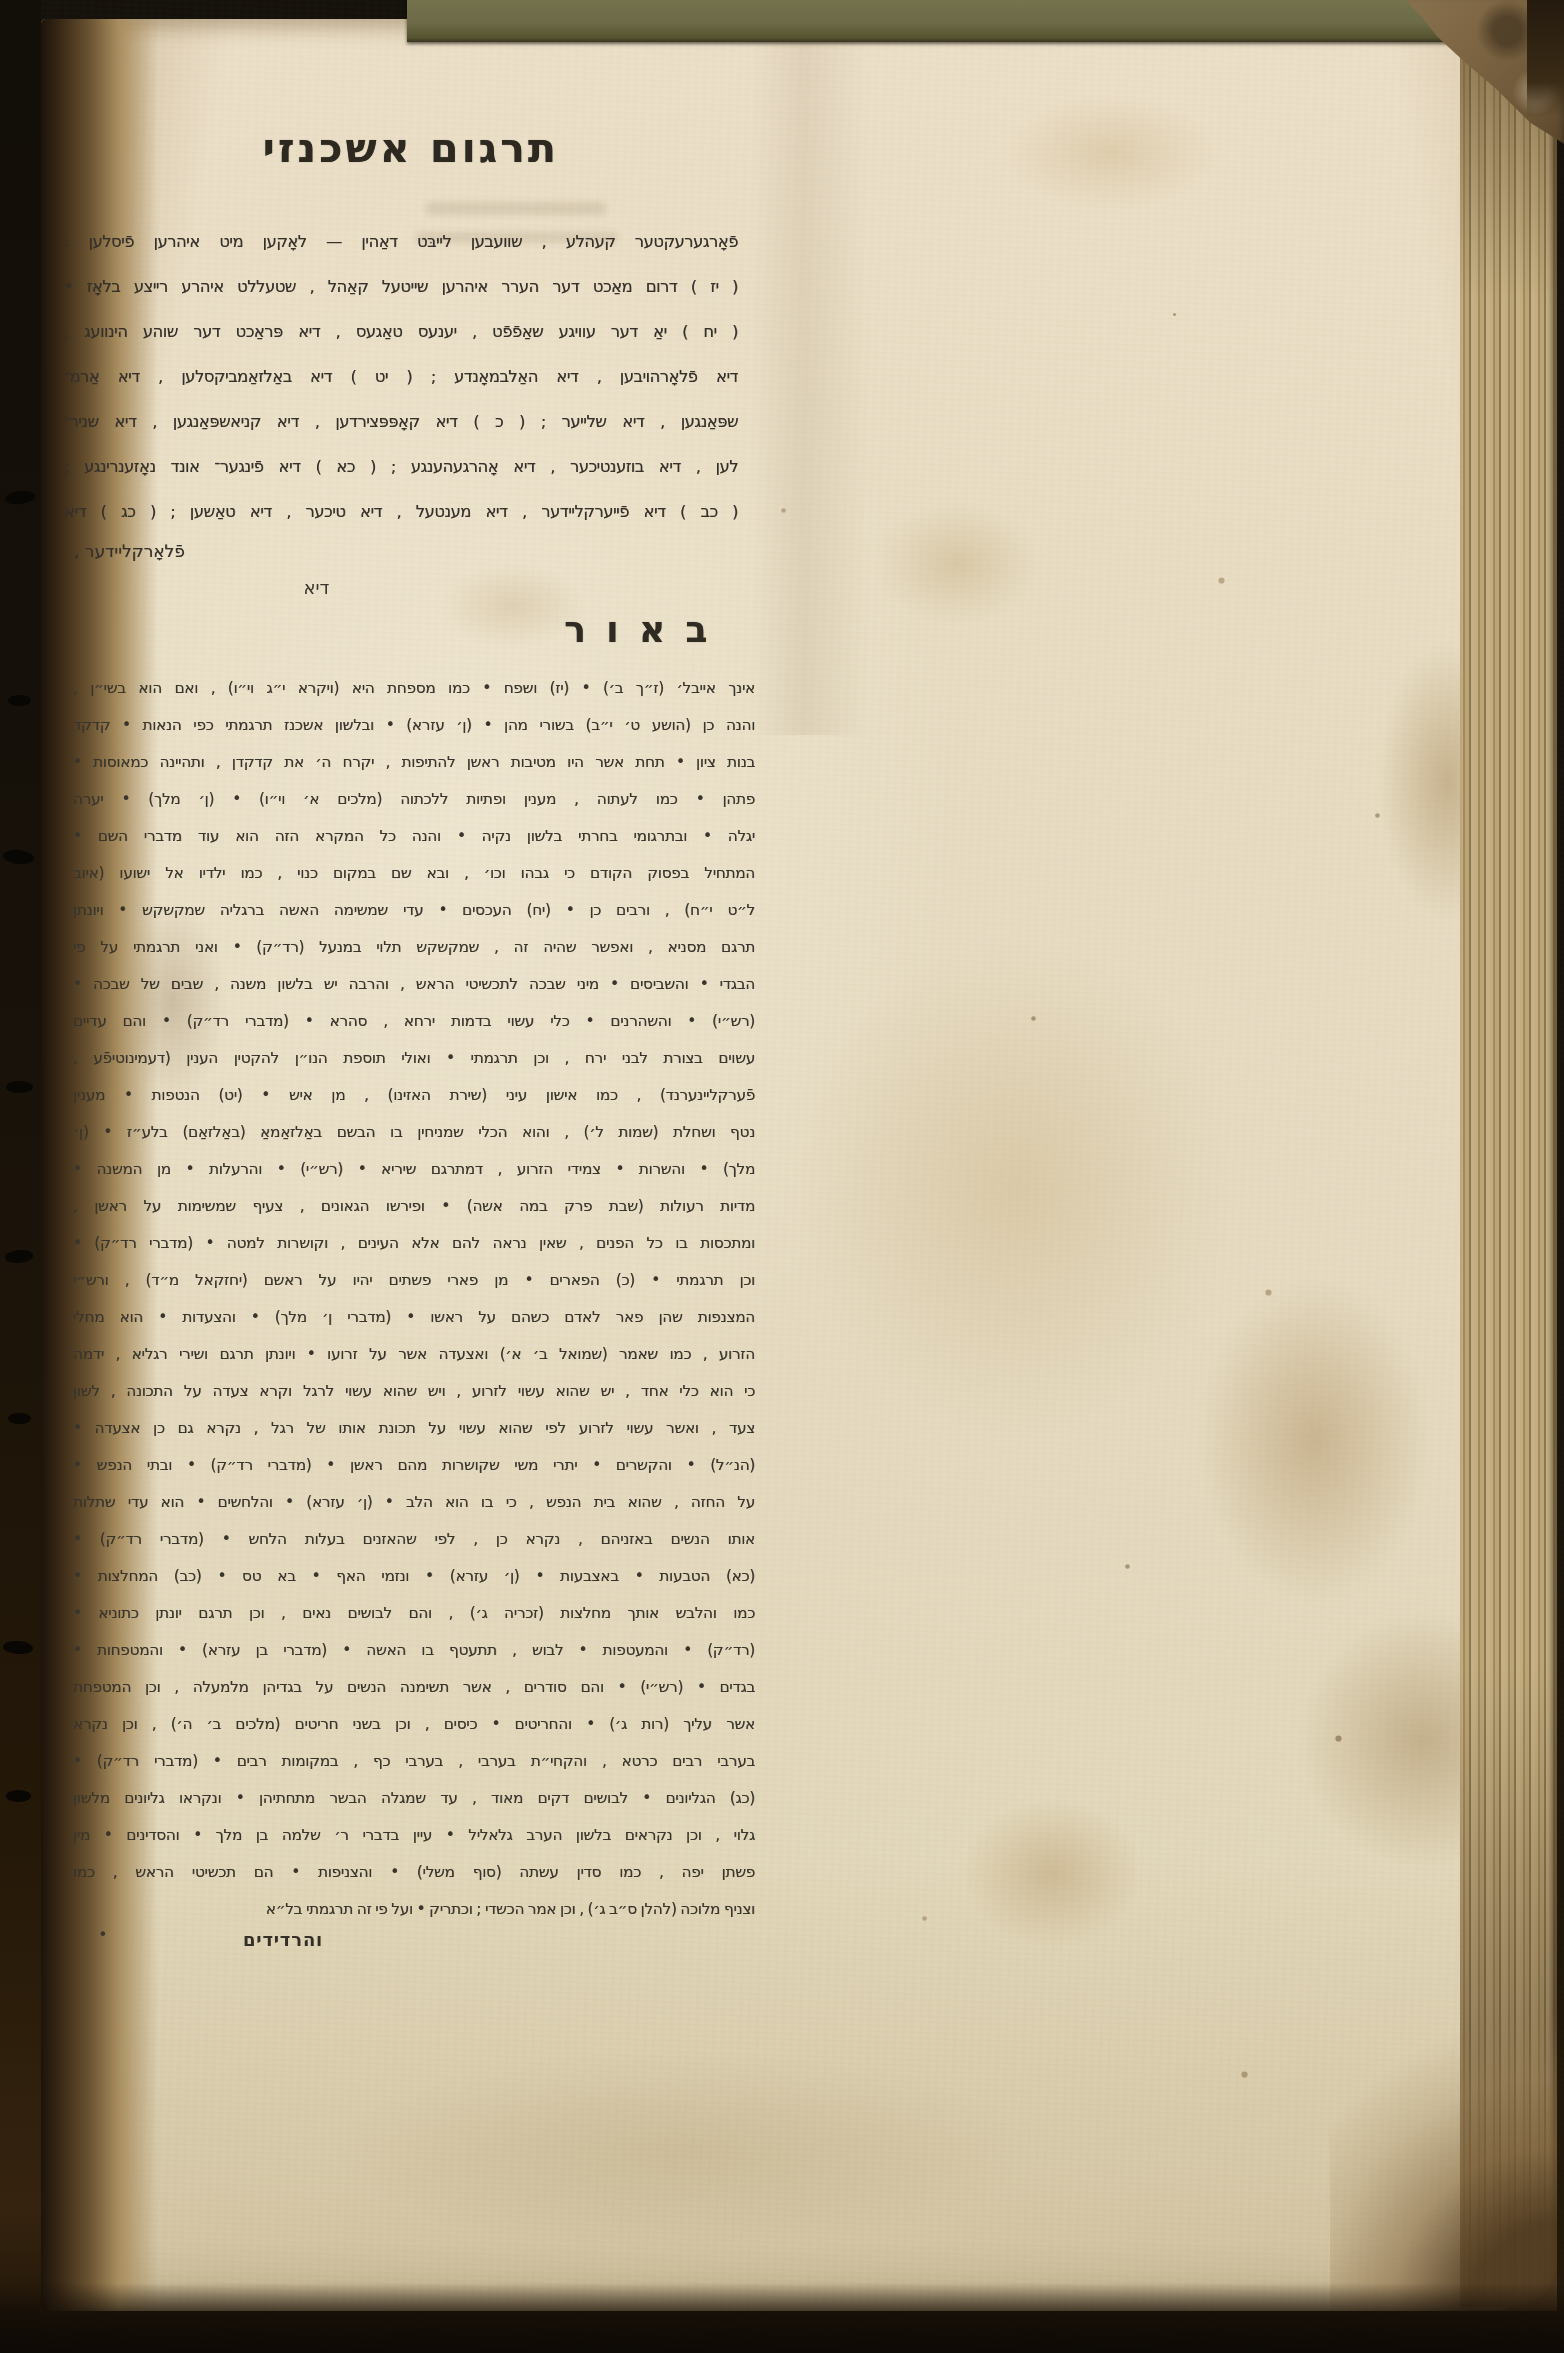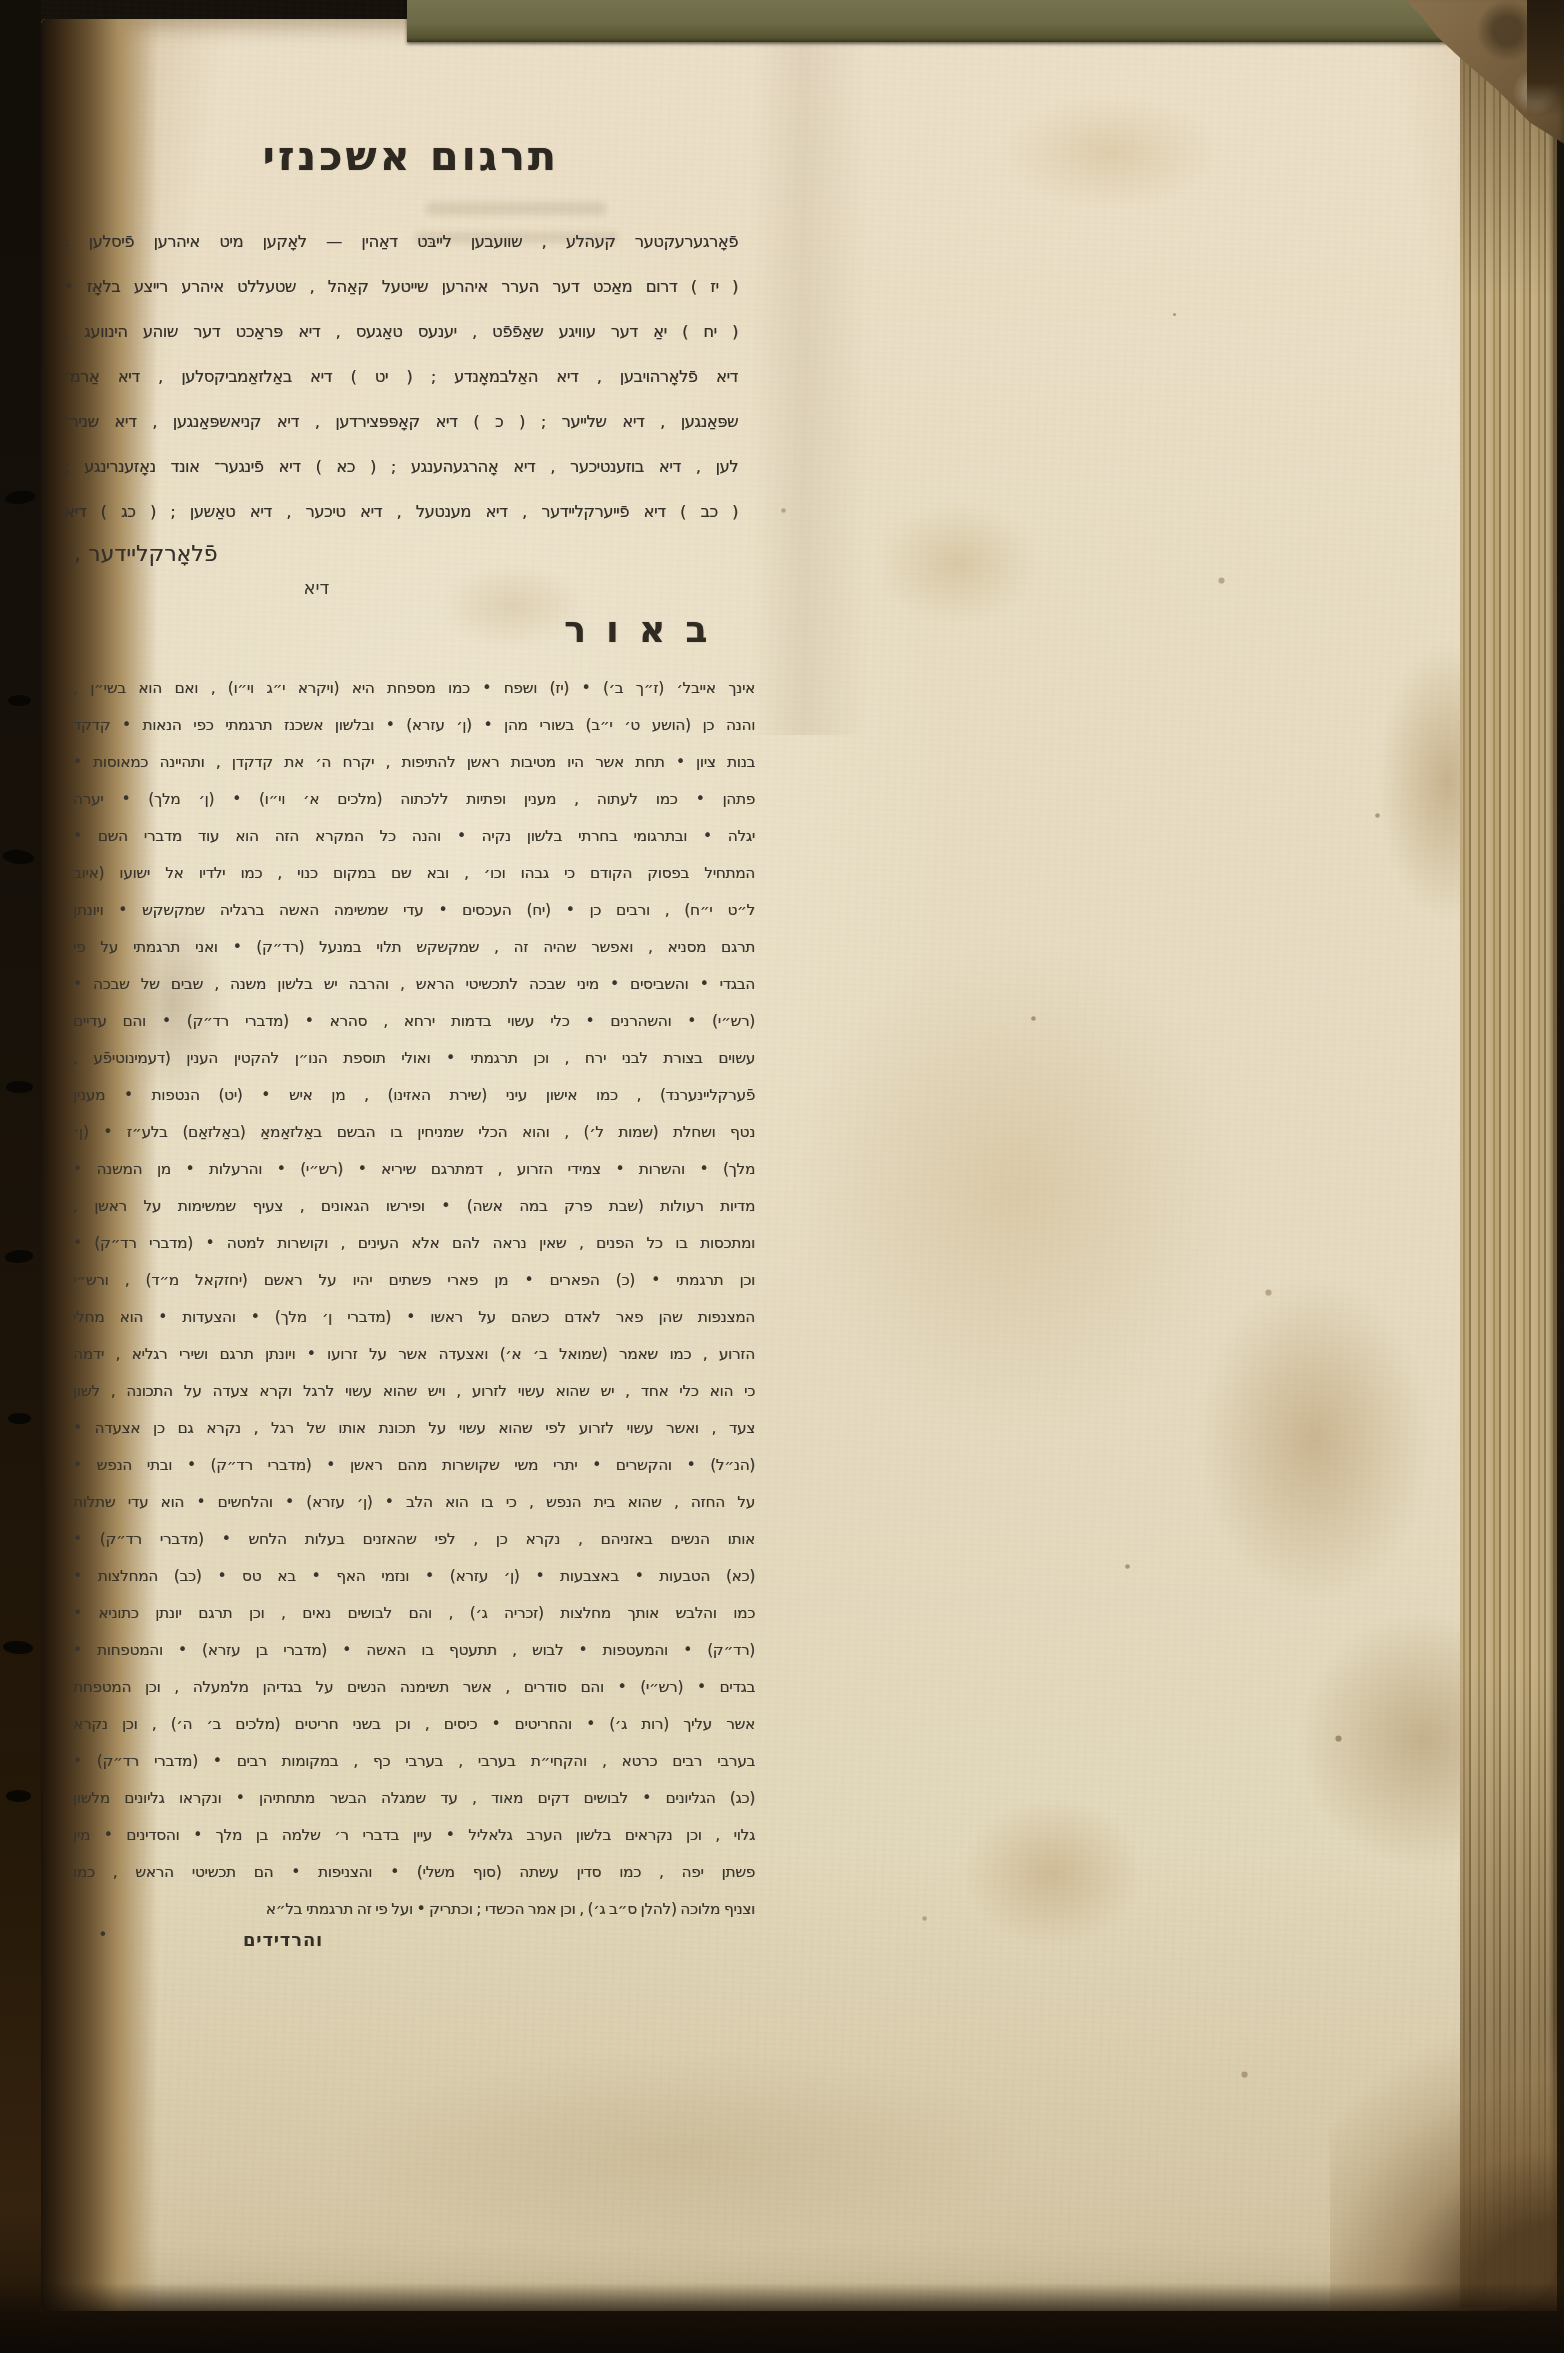--- a/index.html
+++ b/index.html
@@ -72,26 +72,26 @@
   .b5{left:4.7px;top:1250px;width:28px;height:12.5px;transform:rotate(-5deg);}
   .b6{left:7.8px;top:1413px;width:23.5px;height:11px;}
   .b7{left:3.1px;top:1641px;width:30px;height:13.3px;transform:rotate(4deg);}
   .b8{left:6.3px;top:1790px;width:25px;height:11.7px;}
   
   .ghost{position:absolute;z-index:2;filter:blur(3.1px);background:rgba(125,105,75,.16);border-radius:4.7px;}
   .g1{left:426px;top:202px;width:180px;height:12.5px;}
   .g2{left:415px;top:232px;width:203px;height:11px;}
   
   .textlayer{position:absolute;z-index:5;direction:rtl;color:#36302a;}
-  .section-title{left:74px;top:132px;width:674px;text-align:center;font-size:41px;font-weight:bold;
+  .section-title{left:74px;top:124px;width:674px;text-align:center;font-size:41px;font-weight:bold;
       letter-spacing:3.1px;color:#2d2820;text-shadow:0 0 0.8px rgba(45,40,32,.8);}
   .targum-block{left:64px;top:232px;width:674px;}
   .tl{height:45px;overflow:hidden;font-size:16.4px;letter-spacing:-0.5px;word-spacing:-0.8px;
       text-align:justify;text-align-last:justify;color:#35302a;text-shadow:0.3px 0 0 rgba(53,48,42,.55);}
-  .targum-overflow{left:74px;top:541px;width:674px;font-size:22px;text-align:center;text-align-last:left;
+  .targum-overflow{left:74px;top:541px;width:674px;font-size:17px;text-align:center;text-align-last:left;
       color:#35302a;text-shadow:0.3px 0 0 rgba(53,48,42,.55);}
   .targum-catch{left:258px;top:577px;width:117px;text-align:center;font-size:18px;color:#3a342c;}
   .beur-title{left:74px;top:609px;width:674px;text-align:right;font-size:36px;font-weight:bold;
       letter-spacing:20.3px;text-indent:20.3px;color:#2f2a22;text-shadow:0 0 0.8px rgba(47,42,34,.8);}
   .beur-block{left:73px;top:679px;width:682px;}
   .bl{height:37px;overflow:hidden;font-size:15.3px;letter-spacing:-0.3px;word-spacing:-0.8px;
       text-align:justify;text-align-last:justify;color:#3a352c;text-shadow:0.3px 0 0 rgba(58,53,44,.5);}
   .bl.short{text-align:right;text-align-last:right;}
   .beur-stray{left:84px;top:1926px;width:23.5px;font-size:15.6px;color:#3a352c;}
   .beur-catch{left:205px;top:1929px;width:156px;text-align:center;font-size:18px;font-weight:bold;

